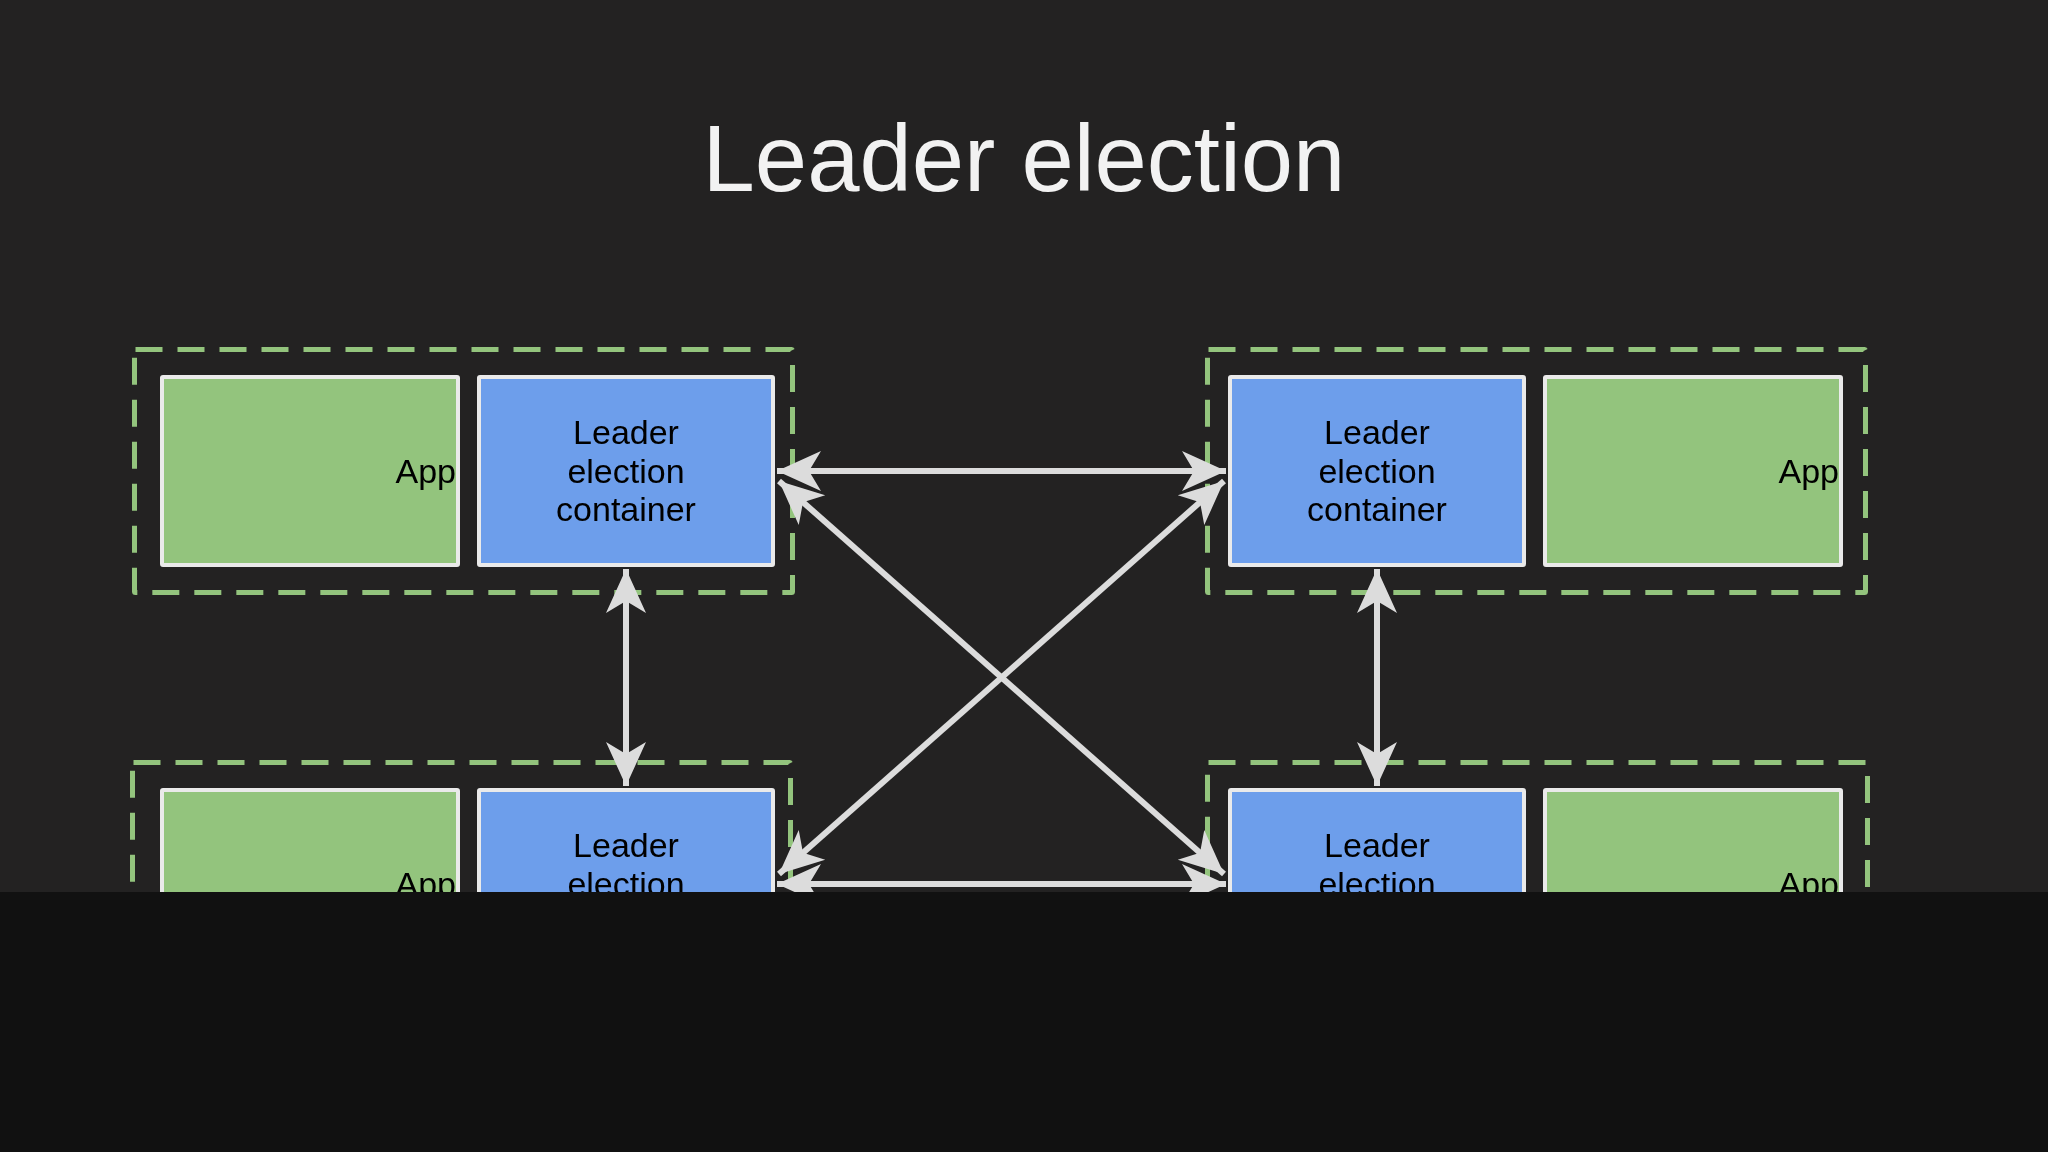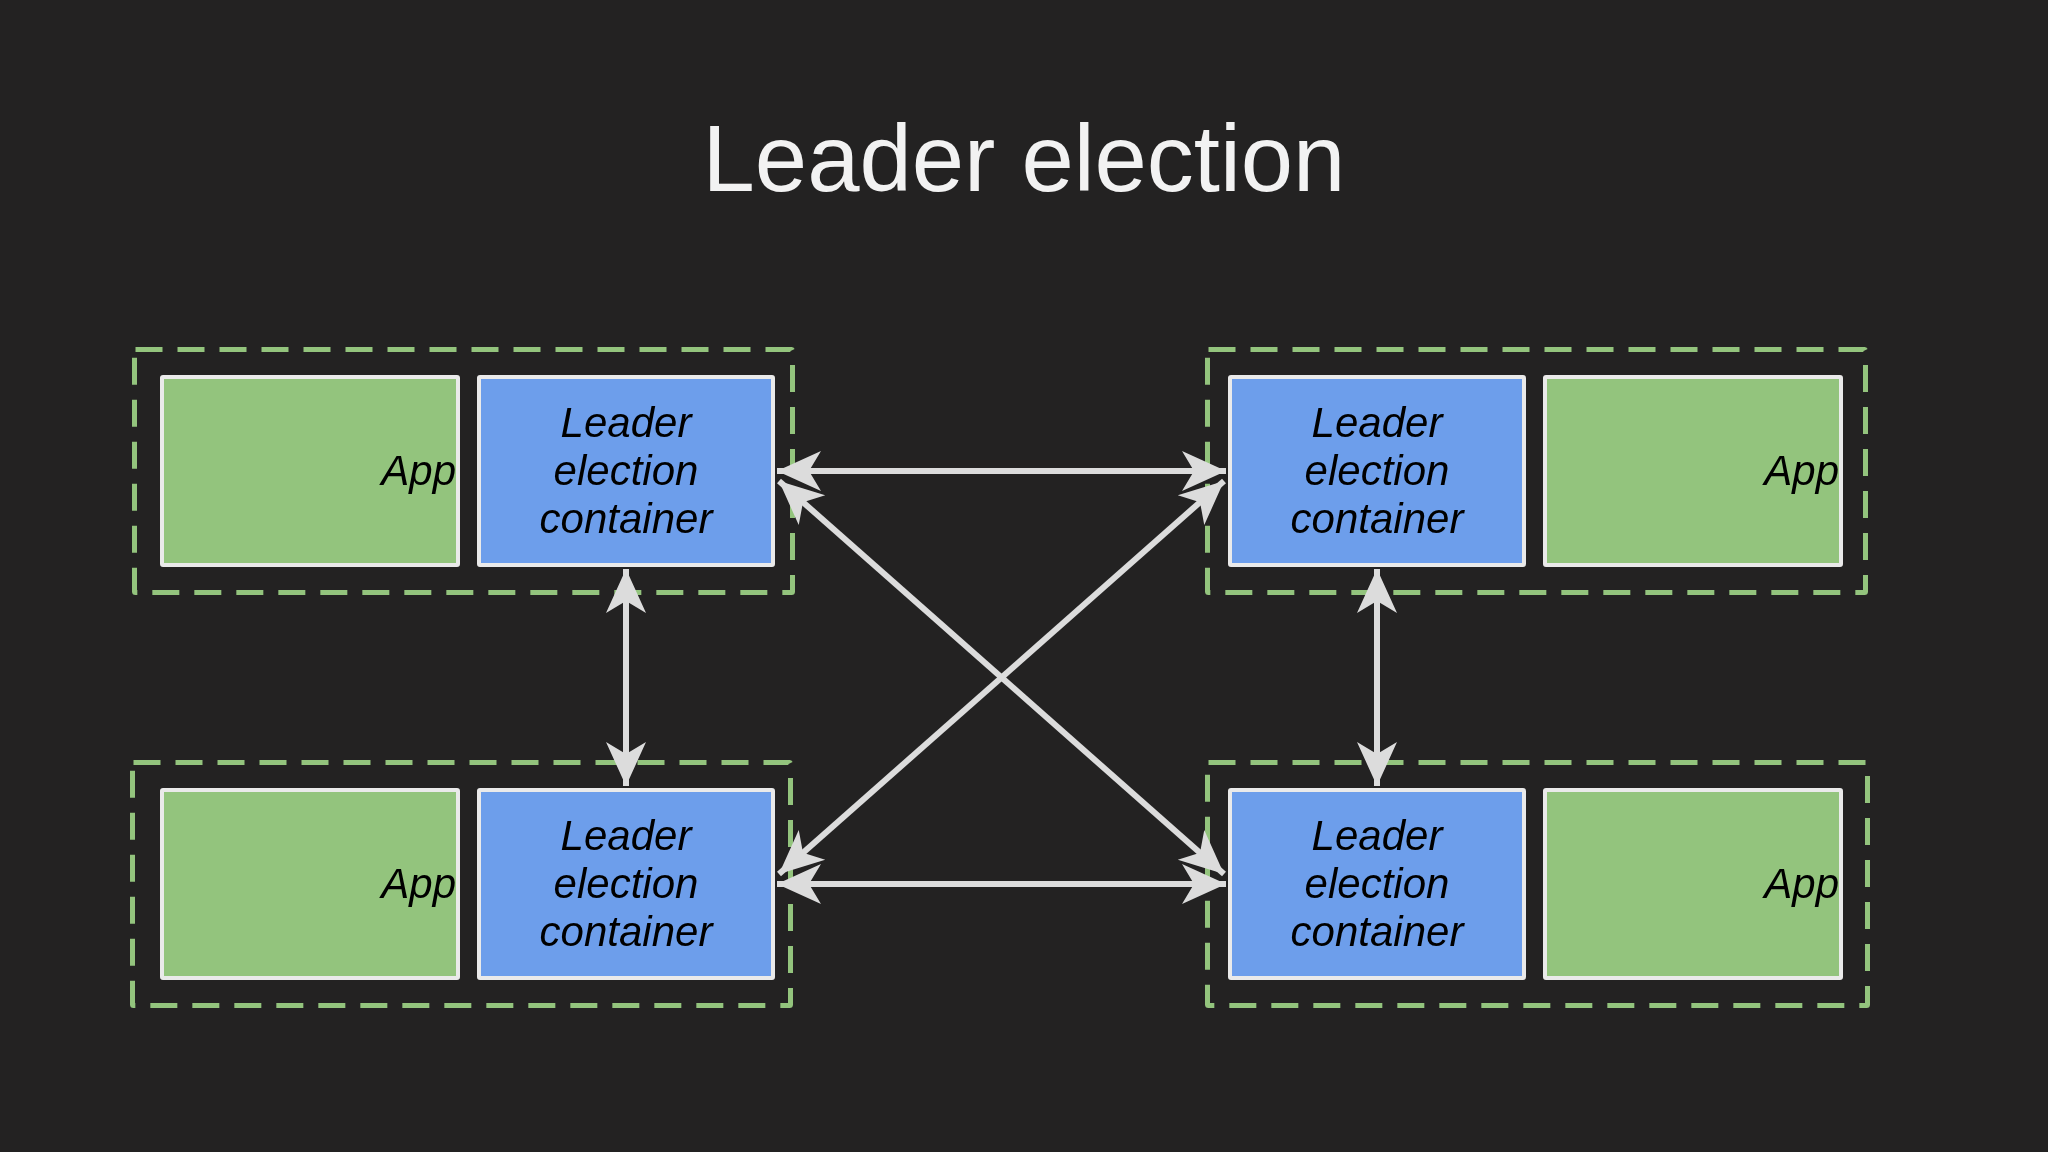--- a/index.html
+++ b/index.html
@@ -4,21 +4,21 @@
 <style>
   html, body {
     margin: 0;
     padding: 0;
     background: #111;
     font-family: "Liberation Sans", sans-serif;
   }
   .canvas {
     position: relative;
     width: 2048px;
-    height: 1152px;
+    height: 892px;
     background: var(--background, #232222);
     overflow: hidden;
   }
   .title {
     position: absolute;
     top: 112px;
     left: 0;
     width: 100%;
     margin: 0;
     text-align: center;
@@ -59,24 +59,23 @@
     border-radius: 3px;
     display: flex;
     align-items: center;
     justify-content: center;
     text-align: center;
   }
   .box.app   { background: var(--app_fill, #93c47d); justify-content: flex-end; }
   .box.lec   { background: var(--container_fill, #6d9eeb); }
   .box-label {
     color: var(--box_text, #000000);
-    font-size: 42px;
+    font-size: 34px;
     line-height: 1.14;
     max-width: 215px;
-    font-style: italic;
   }
 </style>
 </head>
 <body>
 
 <div class="canvas">
 
   <h1 class="title">Leader election</h1>
 
   <svg id="overlay" viewBox="0 0 2048 1152" xmlns="http://www.w3.org/2000/svg">

